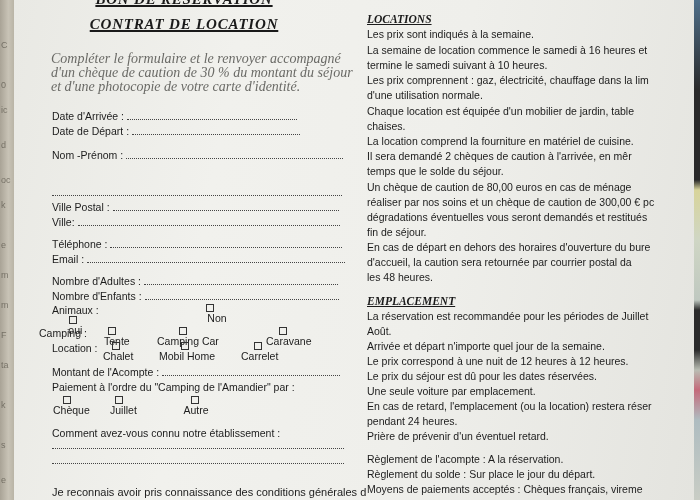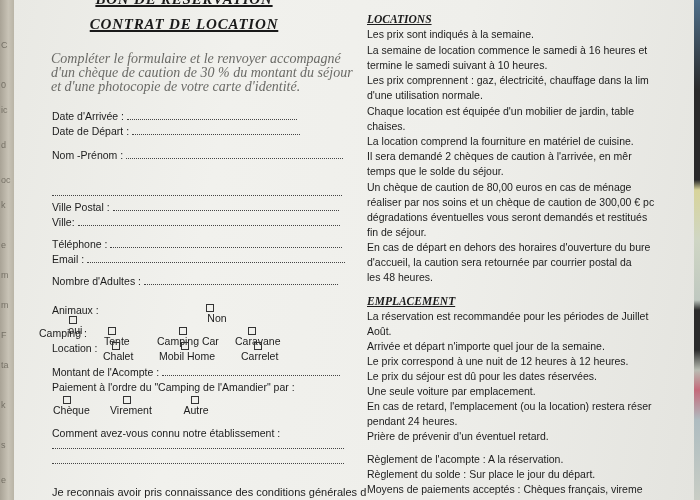--- a/index.html
+++ b/index.html
@@ -129,20 +129,24 @@
       <span class="dots" style="width:232px"></span>
     </div>
     <div class="field" style="top:253px">
       <span class="lbl">Email :</span>
       <span class="dots" style="width:258px"></span>
     </div>
     <div class="field" style="top:275px">
       <span class="lbl">Nombre d'Adultes :</span>
       <span class="dots" style="width:194px"></span>
     </div>
+    <div class="field" style="top:290px">
+      <span class="lbl">Nombre d'Enfants :</span>
+      <span class="dots" style="width:194px"></span>
+    </div>
 
     <div class="opt" style="left:38px;top:304px">
       <span>Animaux :</span>
       <span style="width:3px"></span>
       <span class="box"></span>
       <span>oui</span>
     </div>
     <div class="opt" style="left:192px;top:304px">
       <span class="box" style="margin-right:14px"></span>
       <span>Non</span>
@@ -152,21 +156,21 @@
       <span>Camping :</span>
     </div>
     <div class="opt" style="left:90px;top:327px">
       <span class="box" style="margin-right:9px"></span>
       <span>Tente</span>
     </div>
     <div class="opt" style="left:143px;top:327px">
       <span class="box" style="margin-right:9px"></span>
       <span>Camping Car</span>
     </div>
-    <div class="opt" style="left:221px;top:327px">
+    <div class="opt" style="left:252px;top:327px">
       <span class="box" style="margin-right:12px"></span>
       <span>Caravane</span>
     </div>
 
     <div class="opt" style="left:38px;top:342px">
       <span>Location :</span>
     </div>
     <div class="opt" style="left:89px;top:342px">
       <span class="box"></span>
       <span>Chalet</span>
@@ -186,21 +190,21 @@
     </div>
     <div class="field" style="top:381px">
       <span>Paiement à l'ordre du "Camping de l'Amandier" par :</span>
     </div>
     <div class="opt" style="left:39px;top:396px">
       <span class="box" style="margin-right:9px"></span>
       <span>Chèque</span>
     </div>
     <div class="opt" style="left:96px;top:396px">
       <span class="box" style="margin-right:8px"></span>
-      <span>Virement</span>
+      <span>Juillet</span>
     </div>
     <div class="opt" style="left:158px;top:396px">
       <span class="box" style="margin-right:3px"></span>
       <span>Autre</span>
       <span class="dots" style="width:44px;margin-left:4px"></span>
     </div>
 
     <div class="field" style="top:427px">
       <span>Comment avez-vous connu notre établissement :</span>
     </div>

